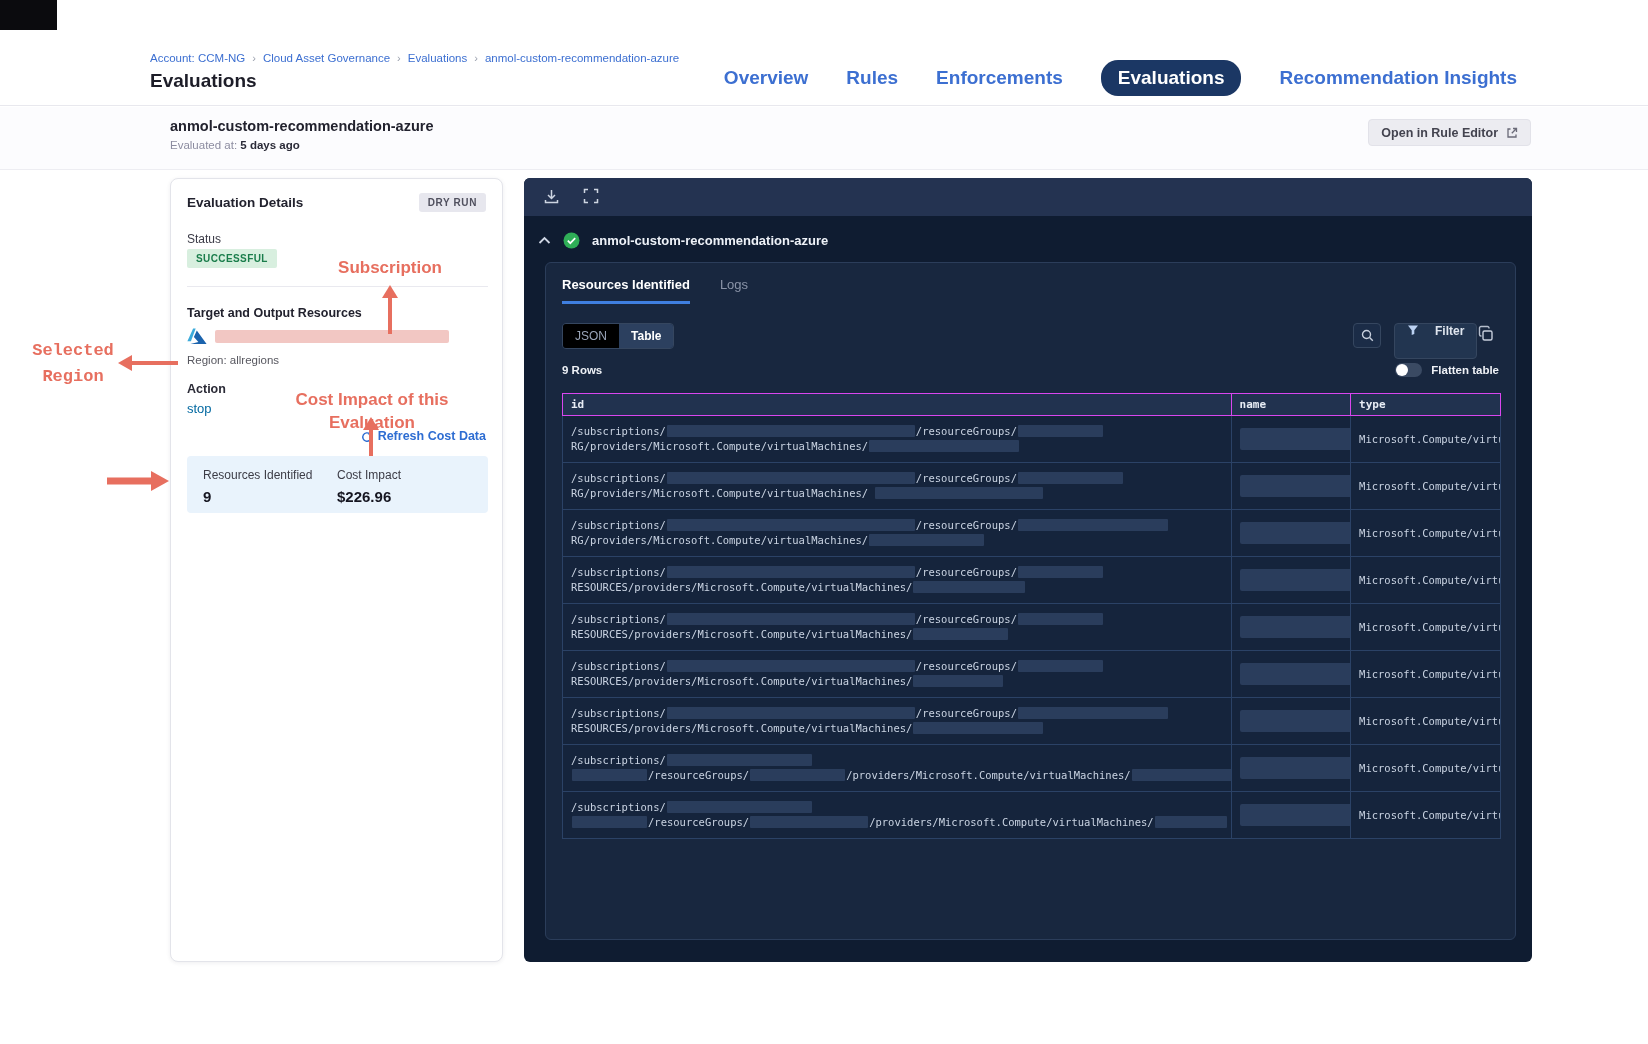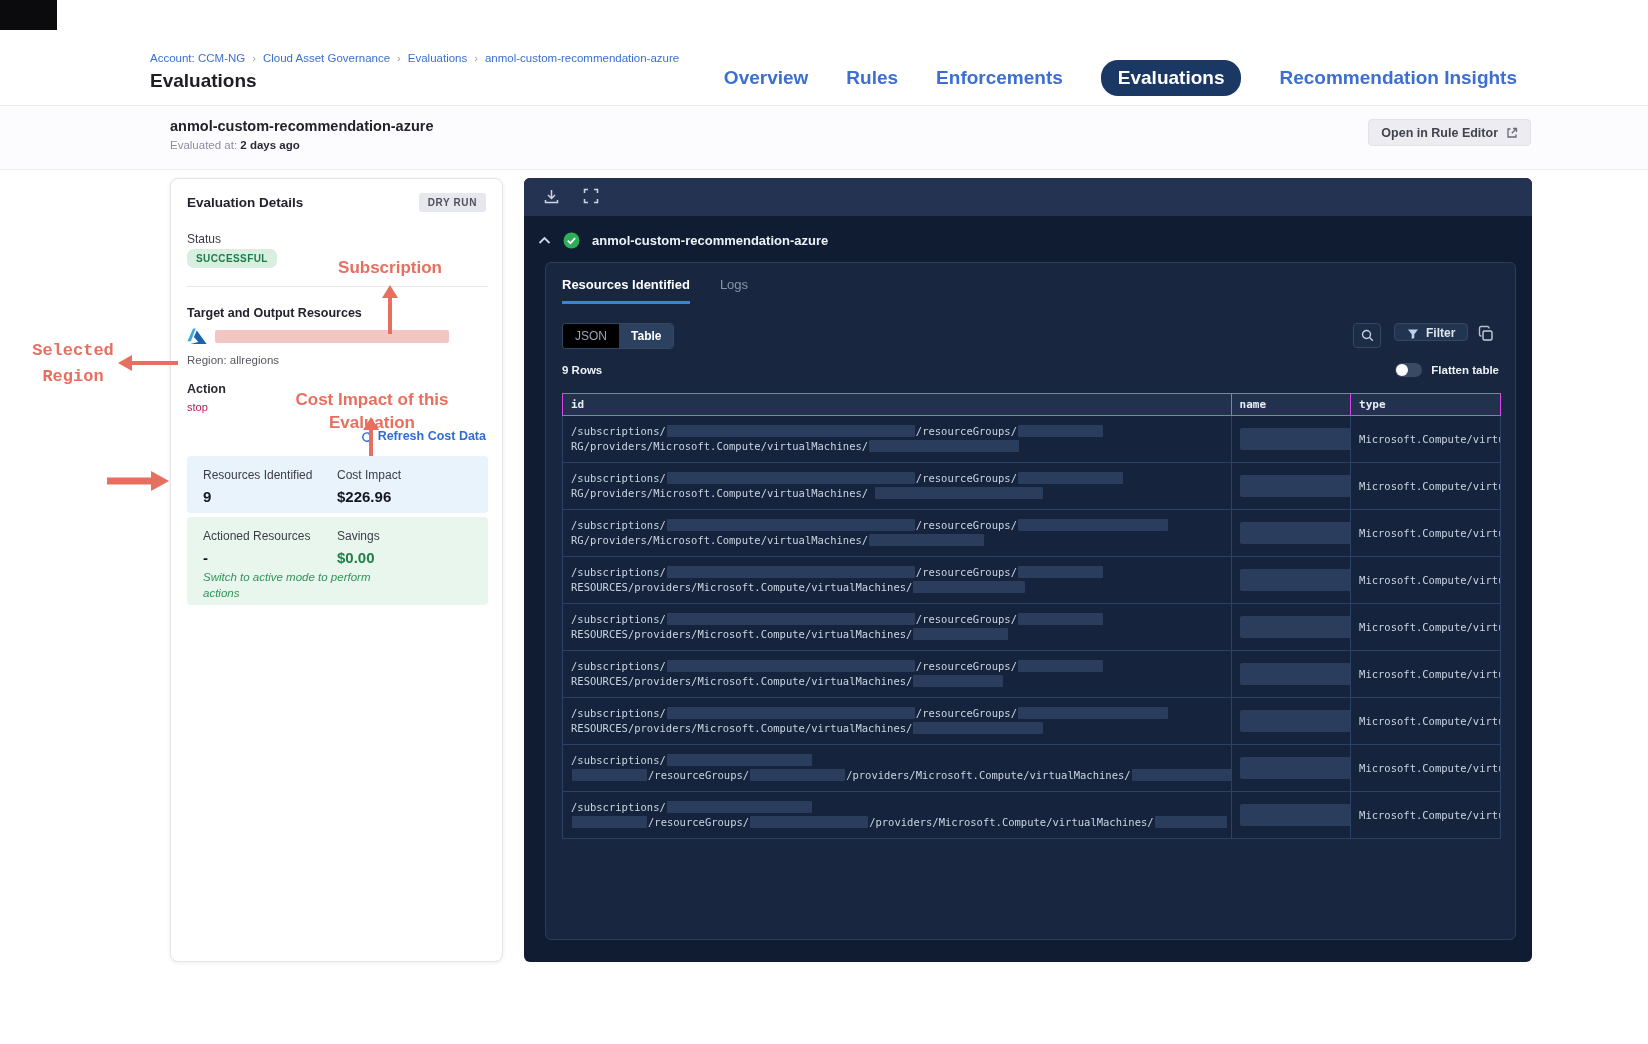--- a/index.html
+++ b/index.html
@@ -28,28 +28,28 @@
 
   
   .card { position:absolute; left:170px; top:178px; width:333px; height:784px; background:#fff; border:1px solid #e3e4ea; border-radius:8px;
           box-shadow:0 1px 4px rgba(40,40,60,.08); }
   .card-title { position:absolute; left:16px; top:16px; font-size:13.5px; font-weight:bold; color:#22222e; }
   .badge-dryrun { position:absolute; right:16px; top:14px; background:#e7e7ee; color:#50505e; font-size:10px; font-weight:bold;
           letter-spacing:.6px; padding:4px 9px; border-radius:3px; }
   .lbl { font-size:12px; color:#3a3a46; }
   .status-lbl { position:absolute; left:16px; top:53px; }
   .badge-success { position:absolute; left:16px; top:70px; background:#d8efdf; color:#1a7d4b; font-size:10px; font-weight:bold;
-          letter-spacing:.4px; padding:4px 9px; border-radius:7px; }
+          letter-spacing:.4px; padding:4px 9px; border-radius:2px; }
   .card-divider { position:absolute; left:16px; top:107px; width:301px; border-top:1px solid #e9e9ef; }
   .target-lbl { position:absolute; left:16px; top:127px; font-size:12.5px; font-weight:bold; color:#22222e; }
   .azure-row { position:absolute; left:16px; top:149px; display:flex; align-items:center; gap:8px; }
   .pink-bar { width:234px; height:13px; background:#f2c7c3; border-radius:2px; }
   .region-lbl { position:absolute; left:16px; top:175px; font-size:11.5px; color:#57575f; }
   .action-lbl { position:absolute; left:16px; top:203px; font-size:12.5px; font-weight:bold; color:#2a2a36; }
-  .action-val { position:absolute; left:16px; top:222px; font-size:11px; color:#be185d; }
+  .action-val { position:absolute; left:16px; top:222px; font-size:13px; color:#0369a1; }
   .refresh-link { position:absolute; right:16px; top:250px; font-size:12.5px; font-weight:bold; color:#2e6dd2; cursor:pointer; display:flex; gap:5px; align-items:flex-end;}
   .metric-box { position:absolute; left:16px; width:301px; border-radius:4px; }
   .box-blue { top:277px; height:57px; background:#e9f3fc; }
   .box-green { top:338px; height:88px; background:#e9f6ed; }
   .metric-col { position:absolute; top:12px; }
   .metric-col .m-lbl { font-size:12px; color:#3c3c46; }
   .metric-col .m-val { margin-top:6px; font-size:15px; font-weight:bold; color:#151520; }
   .m-val.green { color:#1d8047; }
   .active-note { position:absolute; left:16px; top:52px; font-size:11.5px; font-style:italic; color:#2f9457; width:170px; line-height:16px; }
 
@@ -65,22 +65,22 @@
   .panel-title { font-size:13px; font-weight:bold; color:#eef2f8; }
   .inner-card { position:absolute; left:21px; top:84px; width:971px; height:678px; background:#18273f; border:1px solid #2b3d5a; border-radius:6px; }
   .tabs { position:absolute; left:16px; top:14px; display:flex; gap:30px; }
   .tab { font-size:13px; color:#8a94a8; padding-bottom:9px; cursor:pointer; }
   .tab.active { color:#fff; font-weight:bold; border-bottom:3px solid #3f7fe0; }
   .seg-toggle { position:absolute; left:16px; top:60px; display:flex; border:1px solid #35465f; border-radius:4px; overflow:hidden; }
   .seg { font-size:12px; padding:5px 12px; color:#9aa5b8; background:#000000; cursor:pointer; }
   .seg.active { color:#fff; font-weight:bold; background:#2c405f; }
   .btn-search { position:absolute; left:807px; top:60px; width:28px; height:25px; border:1px solid #35465f; border-radius:4px;
         display:flex; align-items:center; justify-content:center; cursor:pointer; background:#1b2c47; }
-  .btn-filter { position:absolute; left:848px; top:60px; height:18px; padding:0 12px; background:#223550; border:1px solid #35465f; border-radius:4px;
-        display:flex; align-items:flex-end; gap:7px; font-size:12px; font-weight:bold; color:#dfe5ee; cursor:pointer; }
+  .btn-filter { position:absolute; left:848px; top:60px; height:36px; padding:0 12px; background:#223550; border:1px solid #35465f; border-radius:4px;
+        display:flex; align-items:flex-start; gap:16px; font-size:12px; font-weight:bold; color:#dfe5ee; cursor:pointer; }
   .icon-copy { position:absolute; left:931px; top:62px; cursor:pointer; }
   .rows-count { position:absolute; left:16px; top:101px; font-size:11.5px; font-weight:bold; color:#eef1f6; }
   .flatten { position:absolute; right:16px; top:100px; display:flex; align-items:center; gap:9px; }
   .flatten-label { font-size:11.5px; font-weight:bold; color:#eef1f6; }
   .toggle-pill { width:27px; height:14px; background:#3a4a63; border-radius:7px; position:relative; cursor:pointer; }
   .toggle-knob { position:absolute; left:1px; top:1px; width:12px; height:12px; border-radius:50%; background:#fff; }
 
   .rt-wrap { position:absolute; left:16px; top:130px; width:939px; }
   table.rt { width:100%; border-collapse:collapse; table-layout:fixed; font-family:"DejaVu Sans Mono","Liberation Mono",monospace; }
   .rt th { background:#21324f; border:1px solid #d946ef; color:#e8edf5; font-size:11px; text-align:left; padding:4px 8px; height:20px; font-weight:bold; }
@@ -116,21 +116,21 @@
         <div class="nav-item">Enforcements</div>
         <div class="nav-item active">Evaluations</div>
         <div class="nav-item">Recommendation Insights</div>
       </div>
   </div>
 
   <div class="subheader">
     <div class="eval-name">anmol-custom-recommendation-azure</div>
     <div class="eval-at">
       <span>Evaluated at:</span>
-      <b>2 days ago</b>
+      <b>5 days ago</b>
     </div>
     <div class="rule-editor-btn">
       <span>Open in Rule Editor</span>
       <span>
         <svg width="12" height="12" viewBox="0 0 12 12">
             <path d="M4.5 2H2v8h8V7.5" fill="none" stroke="#6a6a78" stroke-width="1.3"></path>
             <path d="M7 1.5h3.5V5M10.2 1.8 5.8 6.2" fill="none" stroke="#6a6a78" stroke-width="1.3"></path>
           </svg>
       </span>
     </div>
@@ -169,31 +169,20 @@
       <div class="metric-col" style="left:16px;">
         <div class="m-lbl">Resources Identified</div>
         <div class="m-val">9</div>
       </div>
       <div class="metric-col" style="left:150px;">
         <div class="m-lbl">Cost Impact</div>
         <div class="m-val">$226.96</div>
       </div>
     </div>
 
-    <div class="metric-box box-green">
-      <div class="metric-col" style="left:16px;">
-        <div class="m-lbl">Actioned Resources</div>
-        <div class="m-val">-</div>
-      </div>
-      <div class="metric-col" style="left:150px;">
-        <div class="m-lbl">Savings</div>
-        <div class="m-val green">$0.00</div>
-      </div>
-      <div class="active-note">Switch to active mode to perform actions</div>
-    </div>
   </div>
 
   <div class="anno" style="left:310px; top:256px; width:160px;" id="anno-sub">
       <div>Subscription</div>
     </div>
   <svg class="anno-svg" style="left:380px; top:284px;" width="20" height="52">
     <line x1="10" y1="50" x2="10" y2="12" stroke="#e76f5f" stroke-width="4"></line>
       <polygon points="10,1 2,14 18,14" fill="#e76f5f"></polygon>
   </svg>
 

